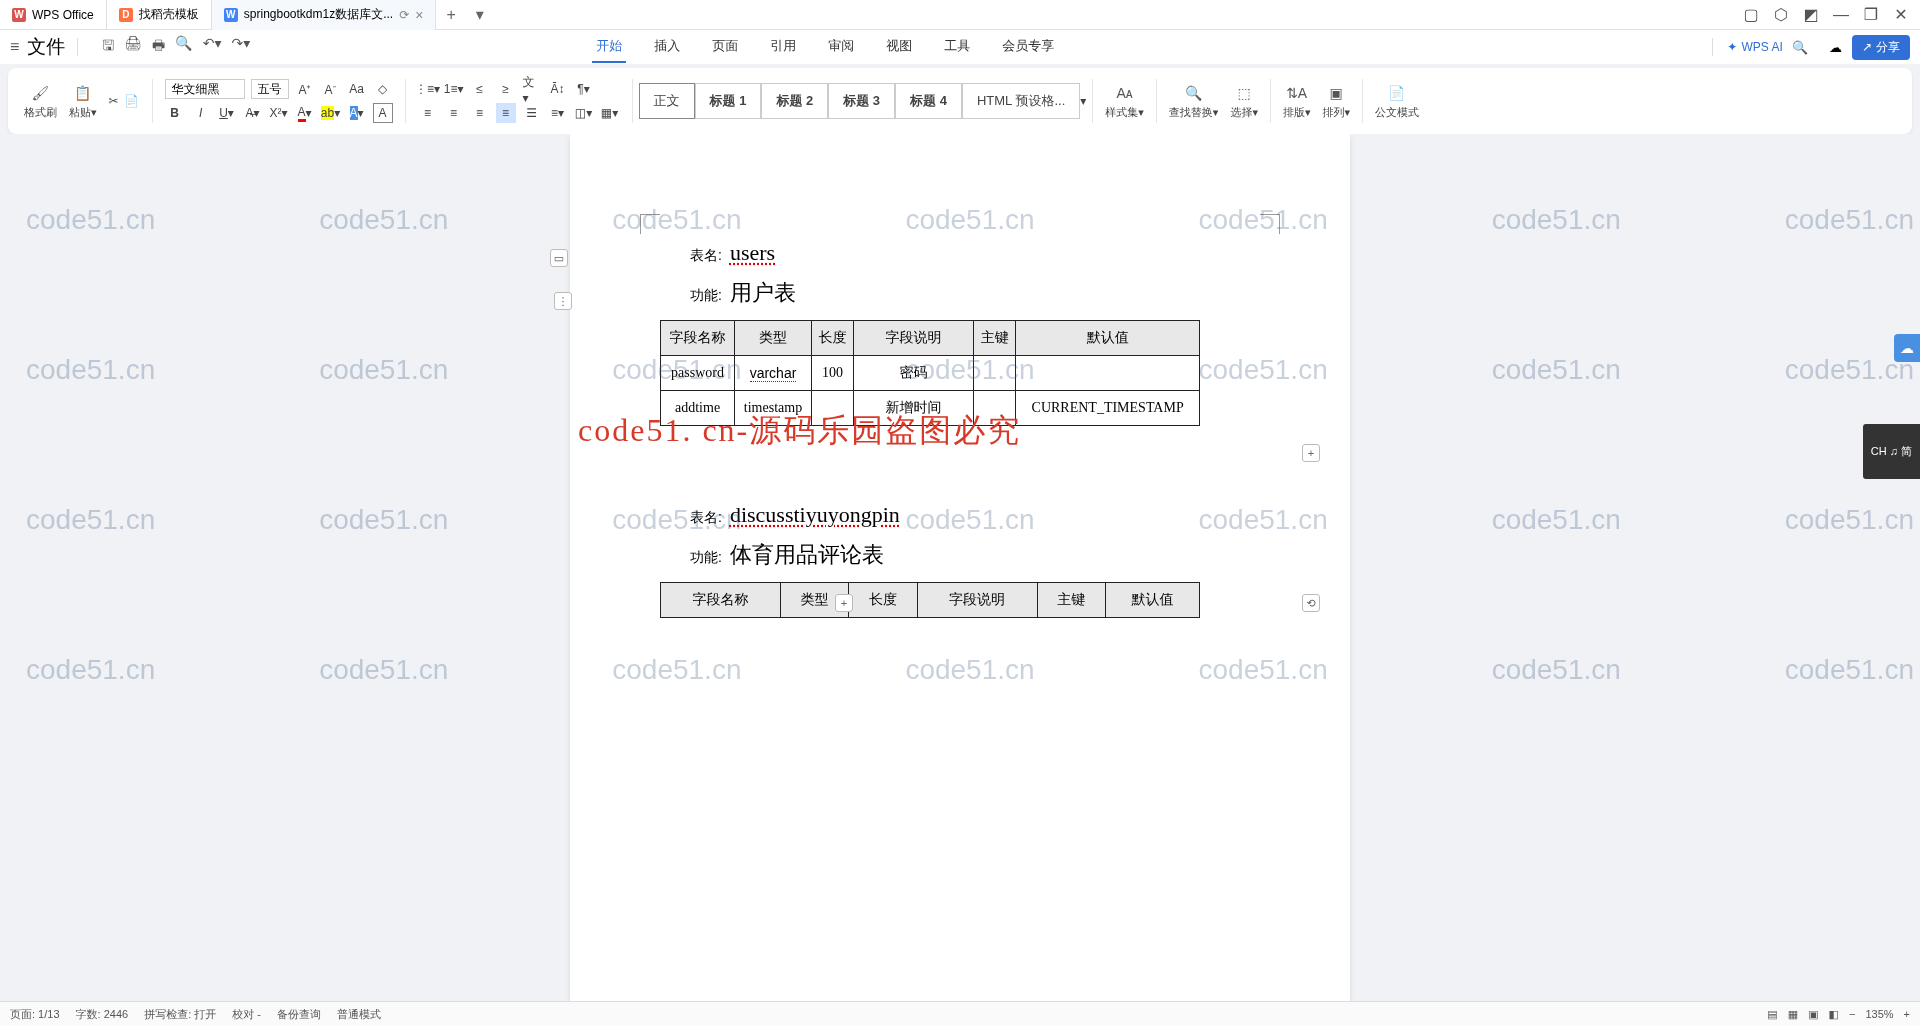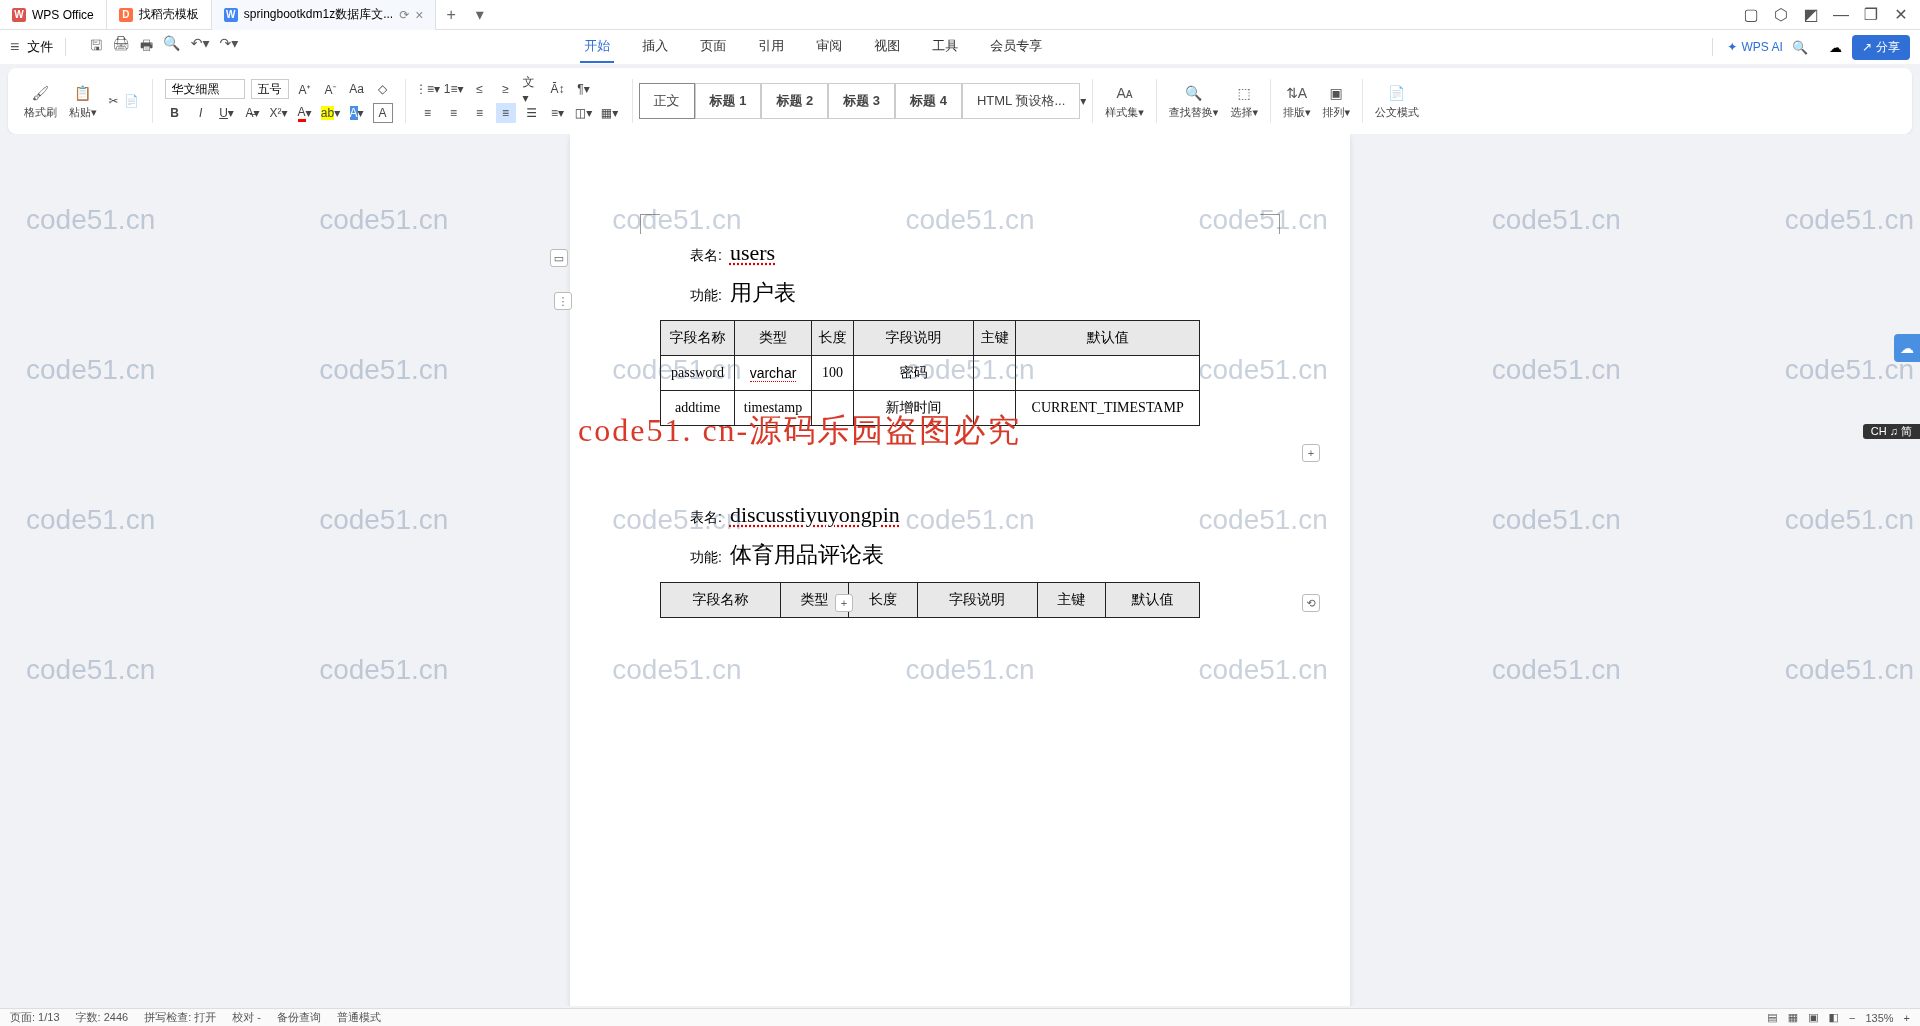--- a/index.html
+++ b/index.html
@@ -13,21 +13,21 @@
 .icon-d { background: #ff7043; color: #fff; }
 .icon-w2 { background: #4285f4; color: #fff; }
 .tab-close { color: #888; font-size: 14px; }
 .new-tab { padding: 0 10px; color: #666; }
 .win-ctrls { margin-left: auto; display: flex; gap: 4px; padding-right: 6px; }
 .win-btn { width: 26px; height: 26px; display: flex; align-items: center; justify-content: center; color: #555; }
 
 .menubar { height: 34px; background: #fff; display: flex; align-items: center; padding: 0 10px; font-size: 13px; gap: 2px; }
 .menu-left { display: flex; align-items: center; gap: 8px; }
 .hamburger { font-size: 16px; color: #555; }
-.menu-file { font-size: 13px; }
+.menu-file { font-size: 19px; }
 .qat { display: flex; gap: 10px; margin-left: 12px; color: #555; }
 .qat span { font-size: 14px; }
 .sep { width: 1px; height: 18px; background: #ddd; margin: 0 4px; }
 .menu-tabs { display: flex; margin-left: 340px; gap: 24px; }
 .menu-tab { padding: 6px 4px; cursor: pointer; color: #333; }
 .menu-tab.active { color: #2f6fd6; border-bottom: 2px solid #2f6fd6; }
 .menu-right { margin-left: auto; display: flex; align-items: center; gap: 10px; }
 .ai-label { color: #2f6fd6; font-size: 12px; display: flex; align-items: center; gap: 4px; }
 .share-btn { background: #2f6fd6; color: #fff; padding: 4px 10px; border-radius: 4px; font-size: 12px; display: flex; gap: 4px; align-items: center; }
 
@@ -61,25 +61,25 @@
 table.dbt th, table.dbt td { border: 1px solid #222; padding: 8px 4px; text-align: center; font-size: 14px; font-family: "SimSun", serif; }
 table.dbt th { background: #e8e8e8; font-weight: normal; }
 .sql-kw { border-bottom: 1px dotted #d00; }
 
 .gutter-btn { position: absolute; width: 18px; height: 18px; border: 1px solid #bbb; background: #fff; border-radius: 3px; display: flex; align-items: center; justify-content: center; font-size: 11px; color: #666; }
 
 .wm-row { position: absolute; left: 16px; width: 1908px; display: flex; justify-content: space-between; padding: 0 10px; pointer-events: none; }
 .wm { color: rgba(60,90,130,.28); font-size: 28px; font-family: Arial; }
 .center-wm { position: absolute; color: #d83a2a; font-size: 32px; font-family: "SimSun"; letter-spacing: 2px; pointer-events: none; margin-left: 48px; }
 
-.statusbar { position: absolute; bottom: 0; left: 0; right: 0; height: 18px; background: #fafafa; border-top: 1px solid #ddd; display: flex; align-items: center; font-size: 11px; color: #555; padding: 0 10px; gap: 16px; }
+.statusbar { position: absolute; bottom: 0; left: 0; right: 0; height: 25px; background: #fafafa; border-top: 1px solid #ddd; display: flex; align-items: center; font-size: 11px; color: #555; padding: 0 10px; gap: 16px; }
 .status-right { margin-left: auto; display: flex; gap: 10px; align-items: center; }
 
 .side-float { position: absolute; right: 0; background: #4a90e2; color: #fff; padding: 6px; border-radius: 4px 0 0 4px; font-size: 14px; }
-.ime-badge { position: absolute; right: 0; background: #333; color: #fff; padding: 0 8px; font-size: 11px; border-radius: 3px 0 0 3px; }
+.ime-badge { position: absolute; right: 0; background: #333; color: #fff; padding: 20px 8px; font-size: 11px; border-radius: 3px 0 0 3px; }
 </style>
 </head>
 <body>
 
 <div class="titlebar">
   <div class="tab">
     <span class="tab-icon icon-w1">W</span>
     <span>WPS Office</span>
   </div>
   <div class="tab">

